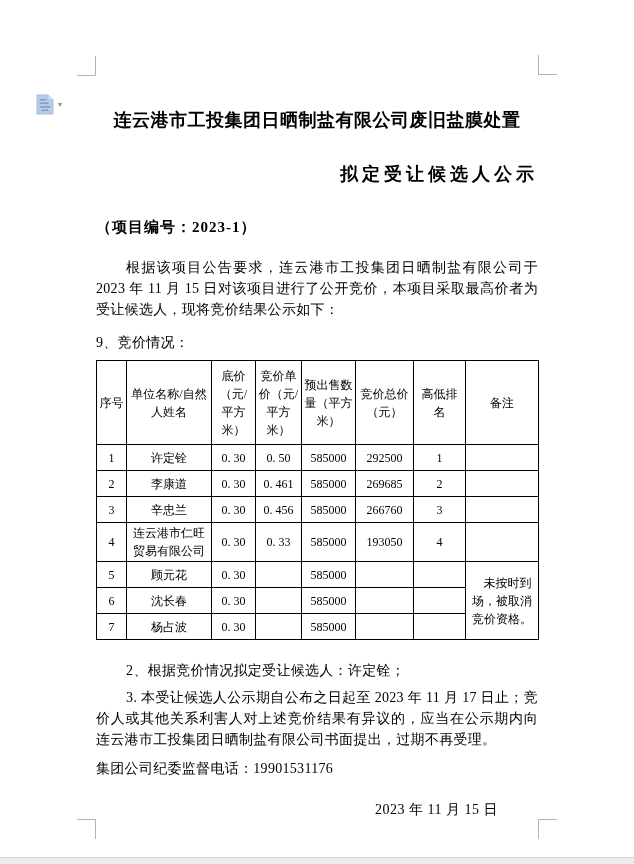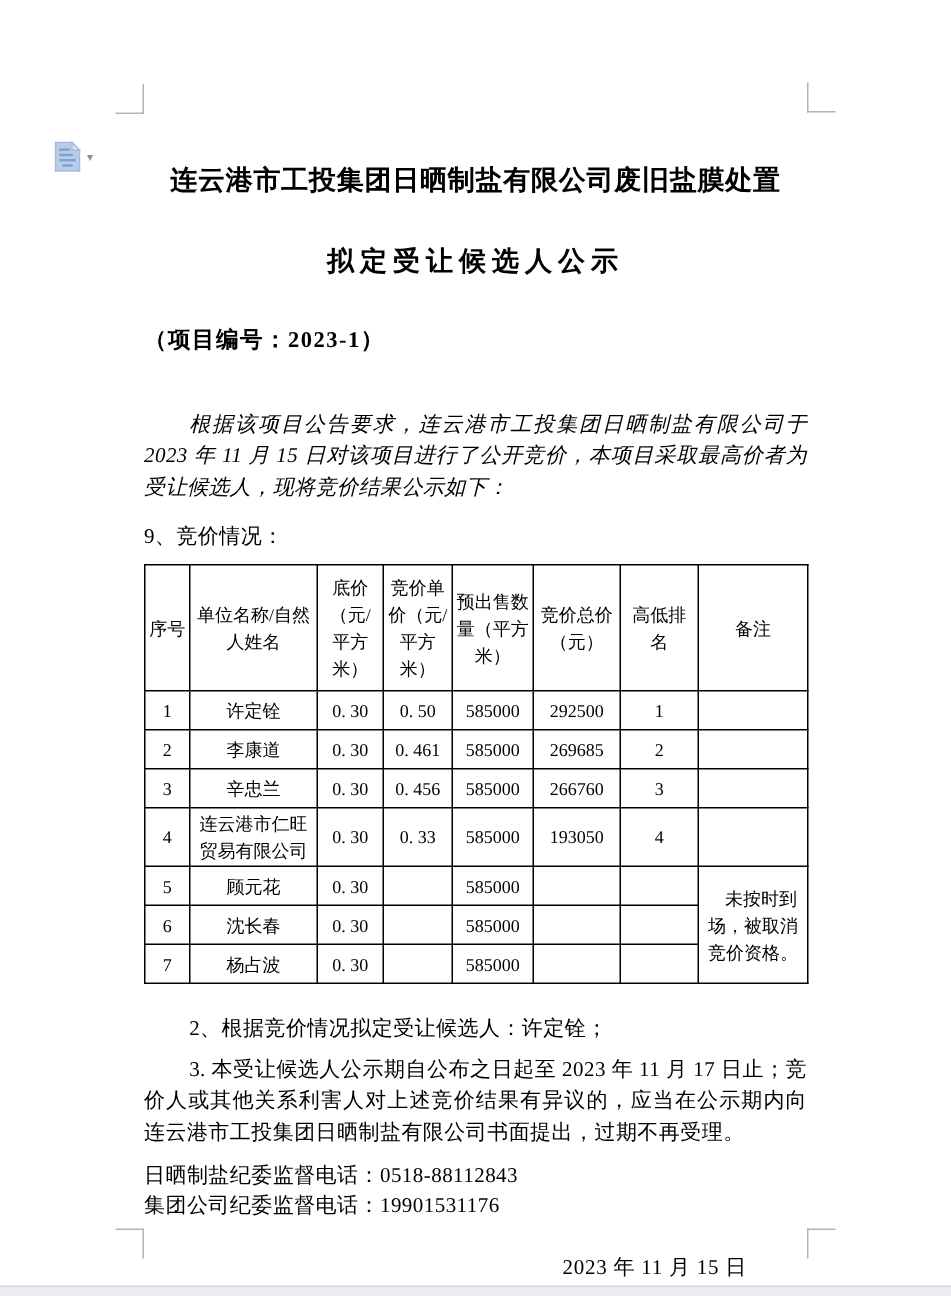--- a/index.html
+++ b/index.html
@@ -21,28 +21,28 @@
   
   .paste-btn { position:absolute; left:36px; top:94px; width:34px; height:24px; cursor:pointer; }
   .paste-btn svg { display:block; }
   .paste-drop { position:absolute; left:22px; top:7px; font-size:8px; color:#8a8f96;
                 font-family:"DejaVu Sans",sans-serif; line-height:8px; }
 
   .content { position:absolute; left:96px; top:88px; width:442px; }
 
   .title-1 { margin-top:21px; text-align:center; font-weight:bold; font-size:18px;
              letter-spacing:0.5px; line-height:23px; }
-  .title-2 { margin-top:31px; text-align:center; font-weight:bold; font-size:18px;
+  .title-2 { margin-top:31px; text-align:right; font-weight:bold; font-size:18px;
              letter-spacing:4px; line-height:23px; }
   .proj-no { margin-top:31px; text-align:left; font-weight:bold; font-size:15px;
              letter-spacing:1px; line-height:20px; }
 
   .body-p  { font-size:14px; line-height:21px; text-align:justify; letter-spacing:0.3px; }
   .indent  { text-indent:2.15em; }
-  .para-1  { margin-top:36px;font-style:italic; }
+  .para-1  { margin-top:20px; }
   .sec-label { margin-top:13px; font-size:14px; line-height:20px; }
 
   table.bid { margin-top:7px; width:442px; border-collapse:collapse; table-layout:fixed; }
   table.bid th, table.bid td { border:1px solid #000; font-size:12px; font-weight:normal;
        text-align:center; vertical-align:middle; padding:1px 2px; word-break:break-all;
        line-height:18px; }
   table.bid thead tr { height:84px; }
   table.bid tbody tr { height:26px; }
   table.bid tbody tr.tall { height:38px; }
   td.merged-remark { text-align:left; padding:2px 7px; text-indent:0.9em; line-height:19px; }
@@ -186,21 +186,20 @@
               <td></td>
             </tr>
           </tbody>
       </table>
 
       <p class="body-p indent para-2">2、根据竞价情况拟定受让候选人：许定铨；</p>
 
       <p class="body-p indent para-3">3. 本受让候选人公示期自公布之日起至 2023 年 11 月 17 日止；竞价人或其他关系利害人对上述竞价结果有异议的，应当在公示期内向连云港市工投集团日晒制盐有限公司书面提出，过期不再受理。</p>
 
       <div class="phones">
-        <div class="phone-line">日晒制盐纪委监督电话：0518-88112843</div>
         <div class="phone-line">集团公司纪委监督电话：19901531176</div>
       </div>
 
       <div class="sign-block">
         <div class="sign-line">2023 年 11 月 15 日</div>
       </div>
 
     </div>
   </div>
 

